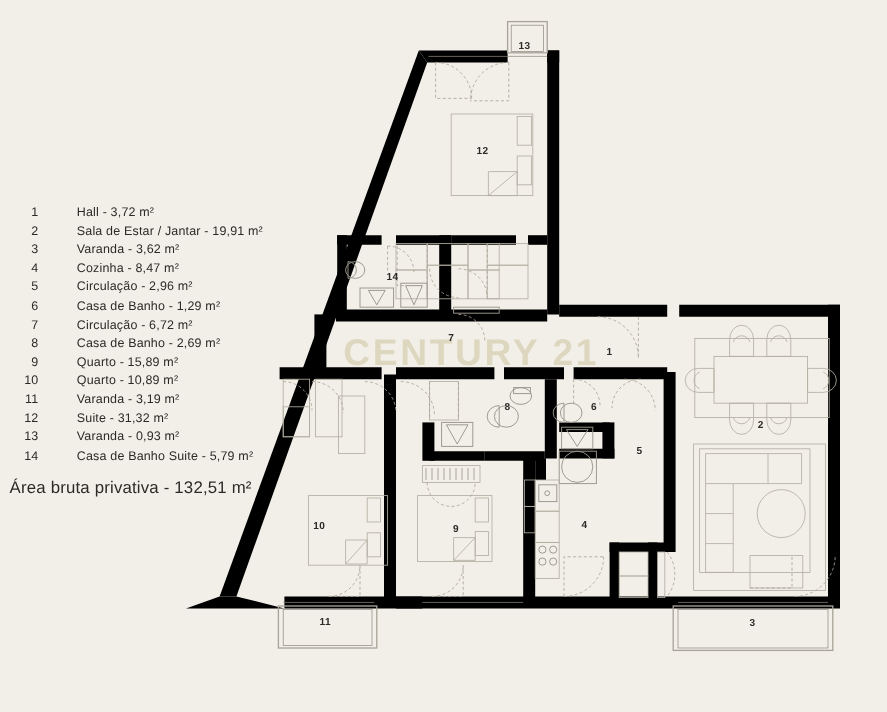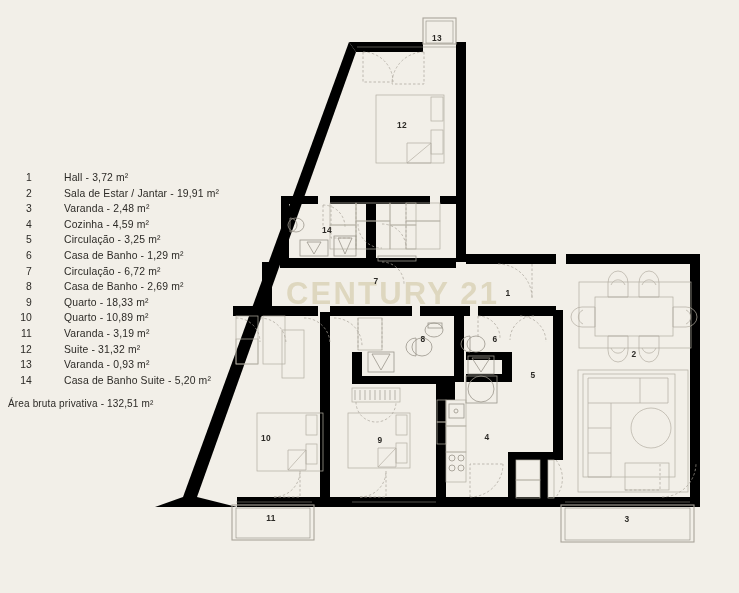--- a/index.html
+++ b/index.html
@@ -44,21 +44,21 @@
     font-size: 10.4px;
   }
   .legend-label {
     white-space: nowrap;
     padding-left: 24px;
   }
   #legend-total {
     position: absolute;
     left: 8px;
     top: 398px;
-    font-size: 10px;
+    font-size: 14px;
     color: #2c2a26;
     letter-spacing: 0.15px;
     white-space: nowrap;
   }
 
   
   #plan {
     position: absolute;
     left: 0;
     top: 0;
@@ -96,65 +96,65 @@
     <div class="legend-row">
       <span class="legend-num">1</span>
       <span class="legend-label">Hall - 3,72 m²</span>
     </div>
     <div class="legend-row">
       <span class="legend-num">2</span>
       <span class="legend-label">Sala de Estar / Jantar - 19,91 m²</span>
     </div>
     <div class="legend-row">
       <span class="legend-num">3</span>
-      <span class="legend-label">Varanda - 2,48 m²</span>
+      <span class="legend-label">Varanda - 3,62 m²</span>
     </div>
     <div class="legend-row">
       <span class="legend-num">4</span>
-      <span class="legend-label">Cozinha - 4,59 m²</span>
+      <span class="legend-label">Cozinha - 8,47 m²</span>
     </div>
     <div class="legend-row">
       <span class="legend-num">5</span>
-      <span class="legend-label">Circulação - 3,25 m²</span>
+      <span class="legend-label">Circulação - 2,96 m²</span>
     </div>
     <div class="legend-row">
       <span class="legend-num">6</span>
       <span class="legend-label">Casa de Banho - 1,29 m²</span>
     </div>
     <div class="legend-row">
       <span class="legend-num">7</span>
       <span class="legend-label">Circulação - 6,72 m²</span>
     </div>
     <div class="legend-row">
       <span class="legend-num">8</span>
       <span class="legend-label">Casa de Banho - 2,69 m²</span>
     </div>
     <div class="legend-row">
       <span class="legend-num">9</span>
-      <span class="legend-label">Quarto - 18,33 m²</span>
+      <span class="legend-label">Quarto - 15,89 m²</span>
     </div>
     <div class="legend-row">
       <span class="legend-num">10</span>
       <span class="legend-label">Quarto - 10,89 m²</span>
     </div>
     <div class="legend-row">
       <span class="legend-num">11</span>
       <span class="legend-label">Varanda - 3,19 m²</span>
     </div>
     <div class="legend-row">
       <span class="legend-num">12</span>
       <span class="legend-label">Suite - 31,32 m²</span>
     </div>
     <div class="legend-row">
       <span class="legend-num">13</span>
       <span class="legend-label">Varanda - 0,93 m²</span>
     </div>
     <div class="legend-row">
       <span class="legend-num">14</span>
-      <span class="legend-label">Casa de Banho Suite - 5,20 m²</span>
+      <span class="legend-label">Casa de Banho Suite - 5,79 m²</span>
     </div>
   </div>
 
   <div id="legend-total">Área bruta privativa - 132,51 m²</div>
 
   <div id="watermark">CENTURY 21</div>
 
   <svg id="plan" viewBox="0 0 739 593">
     <defs>
       <style>

